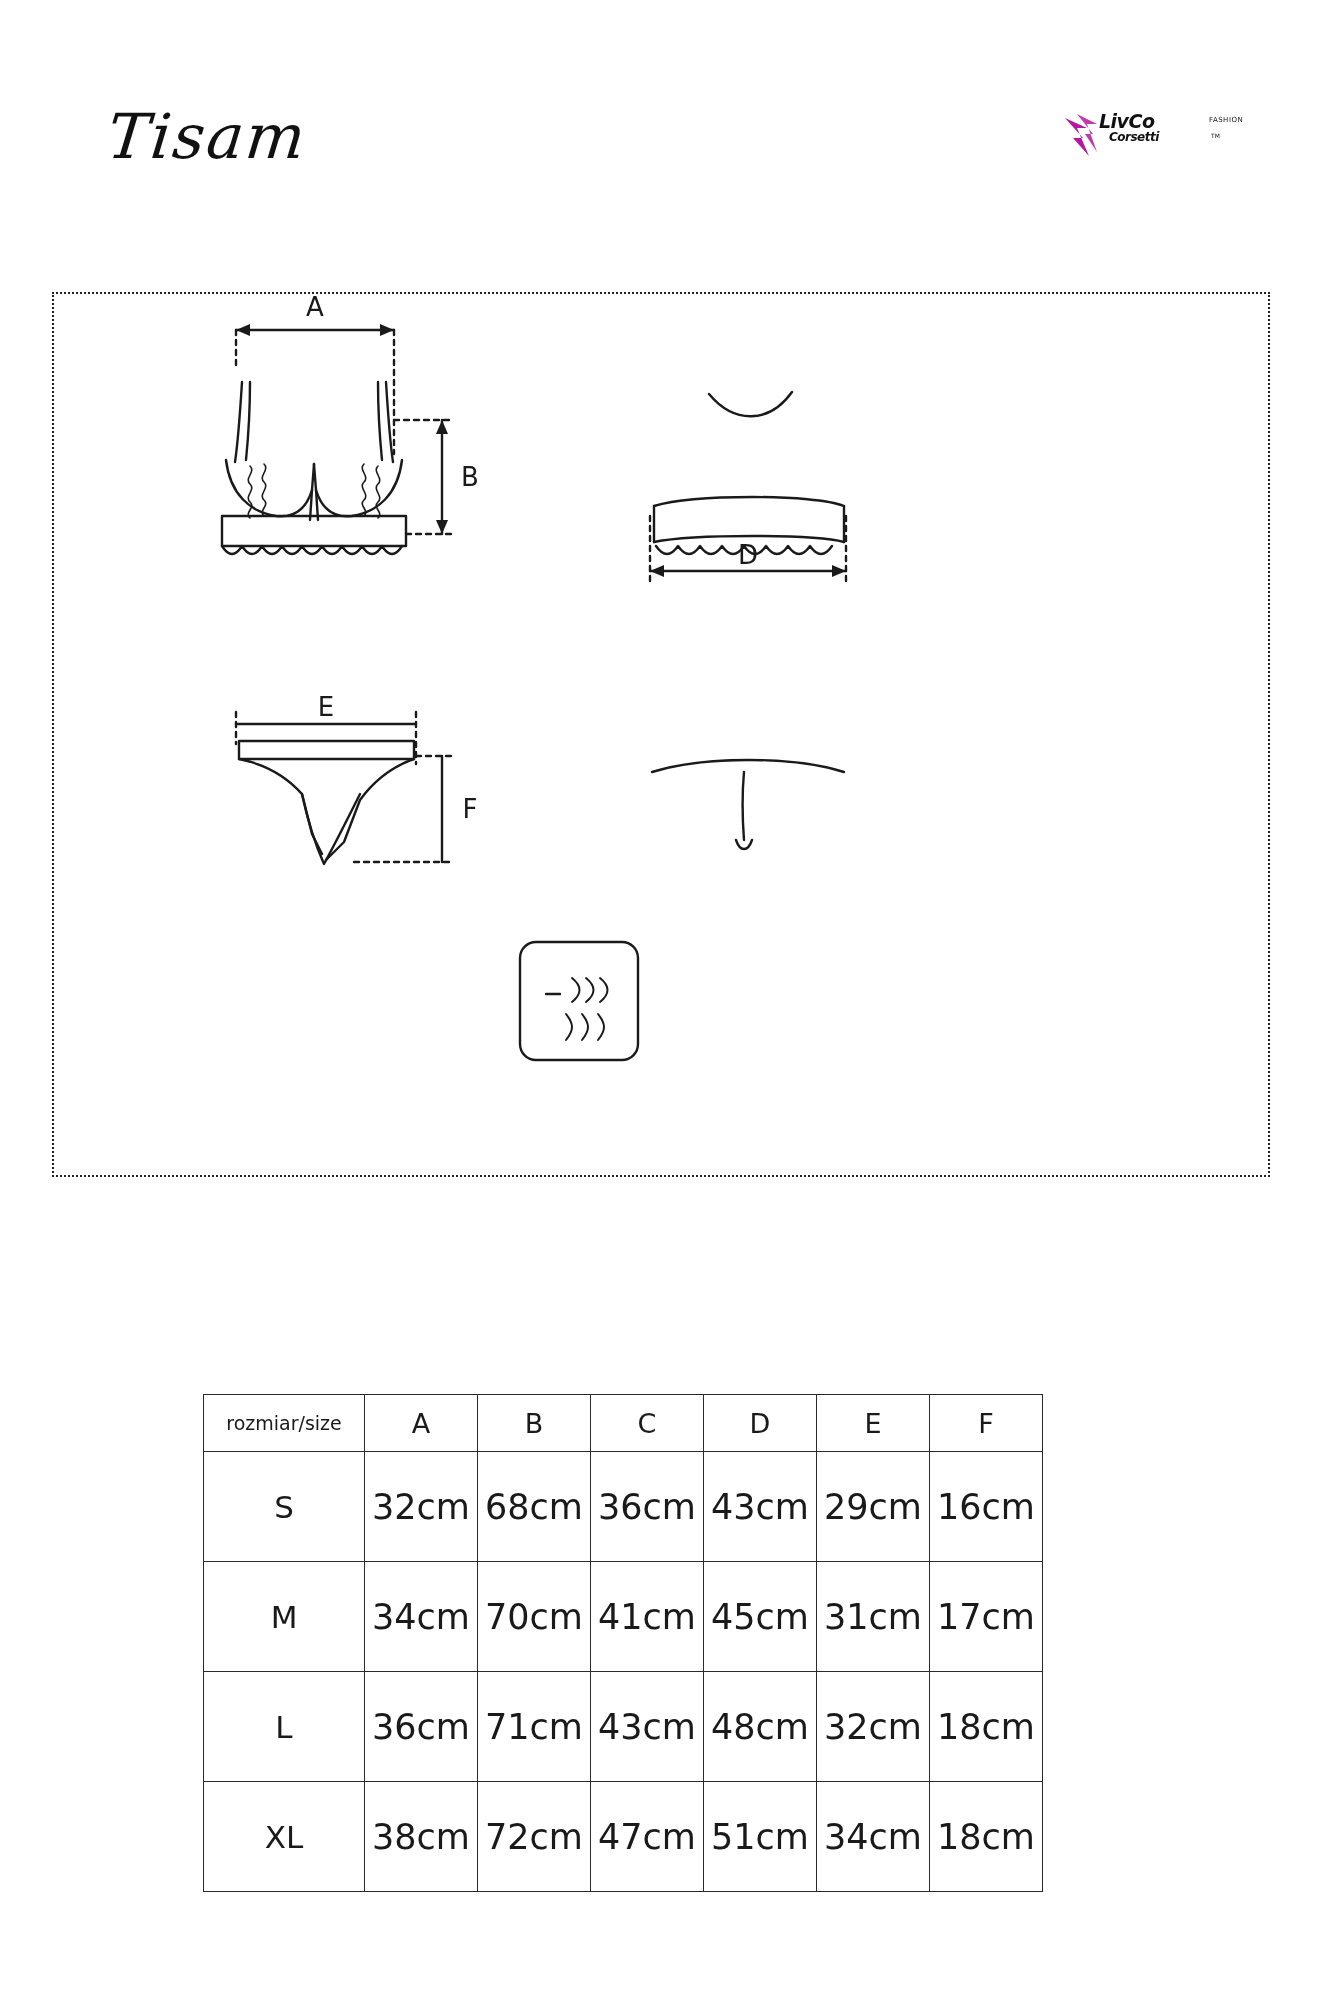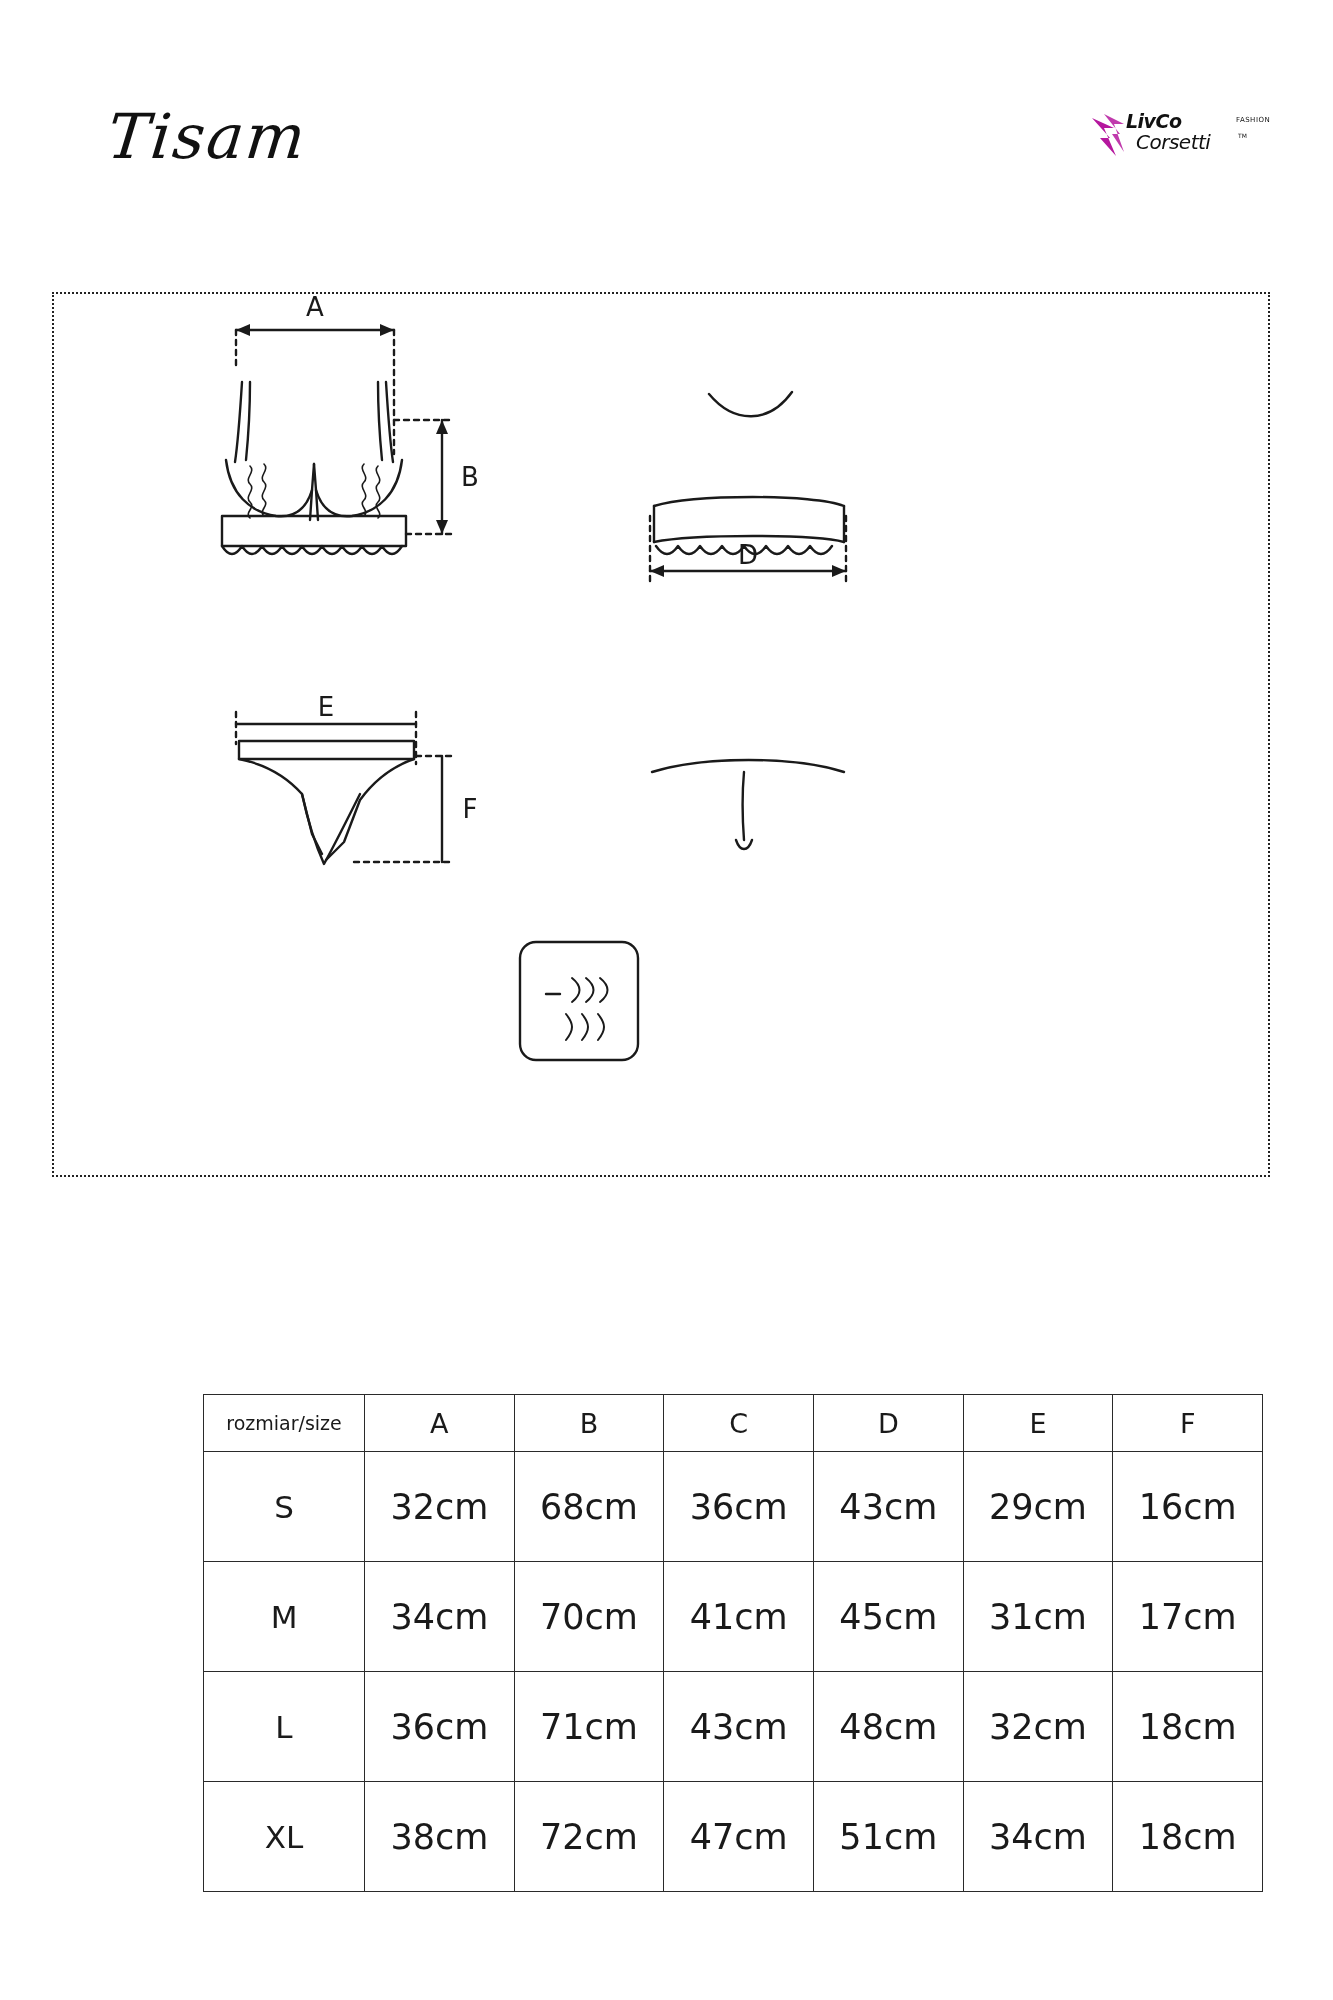--- a/index.html
+++ b/index.html
@@ -28,21 +28,21 @@
     top: 100px;
     font-family: "DejaVu Serif", serif;
     font-style: italic;
     font-size: 62px;
     letter-spacing: 2px;
     color: #111;
     transform: skewX(-6deg);
   }
   .brand-logo {
     position: absolute;
-    right: 83px;
+    right: 110px;
     top: 108px;
     width: 160px;
     height: 62px;
   }
   .brand-logo .wing {
     position: absolute;
     left: 0;
     top: 4px;
   }
   .brand-logo .livco {
@@ -63,23 +63,23 @@
     font-size: 7px;
     letter-spacing: 0.5px;
     color: #111;
     padding-left: 48px;
   }
   .brand-logo .corsetti {
     position: absolute;
     left: 46px;
     top: 22px;
     font-family: "DejaVu Sans", sans-serif;
-    font-weight: normal;
+    font-weight: bold;
     font-style: italic;
-    font-size: 20px;
+    font-size: 12px;
     color: #111;
     letter-spacing: -0.5px;
   }
   .brand-logo .tm {
     position: absolute;
     left: 148px;
     top: 24px;
     font-size: 6px;
     color: #111;
   }
@@ -111,21 +111,21 @@
     font-size: 23px;
     line-height: 36px;
     color: #111;
   }
 
   
   .size-table {
     position: absolute;
     left: 203px;
     top: 1394px;
-    width: 1060px;
+    width: 840px;
     border-collapse: collapse;
   }
   .size-table th, .size-table td {
     border: 1px solid #2a2a2a;
     text-align: center;
     font-family: "DejaVu Sans", sans-serif;
     font-weight: normal;
     color: #1a1a1a;
   }
   .size-table thead th {

